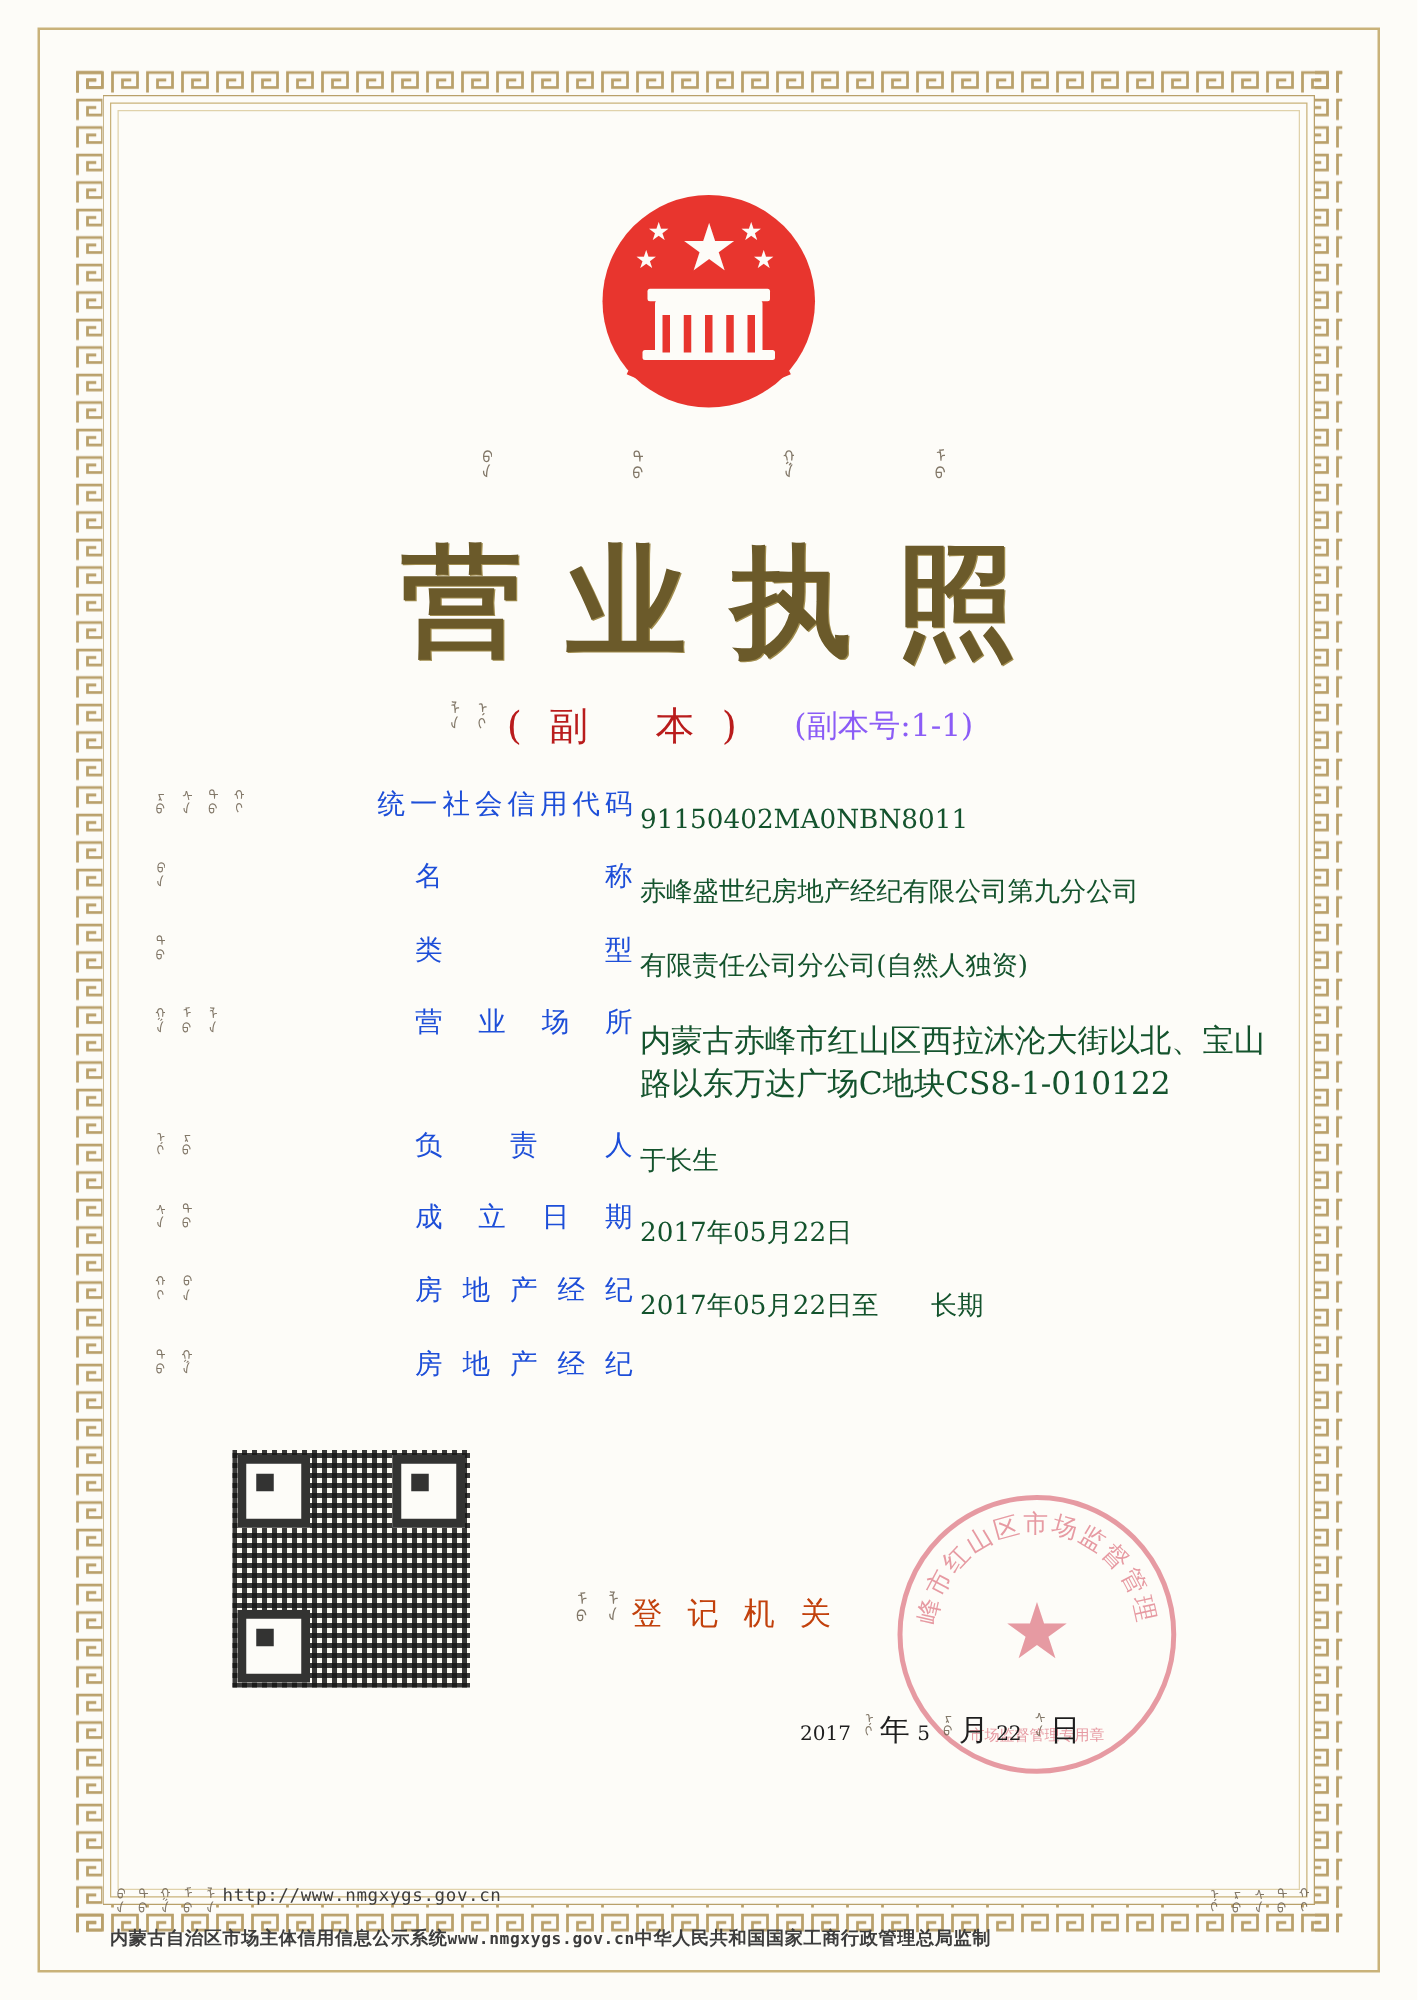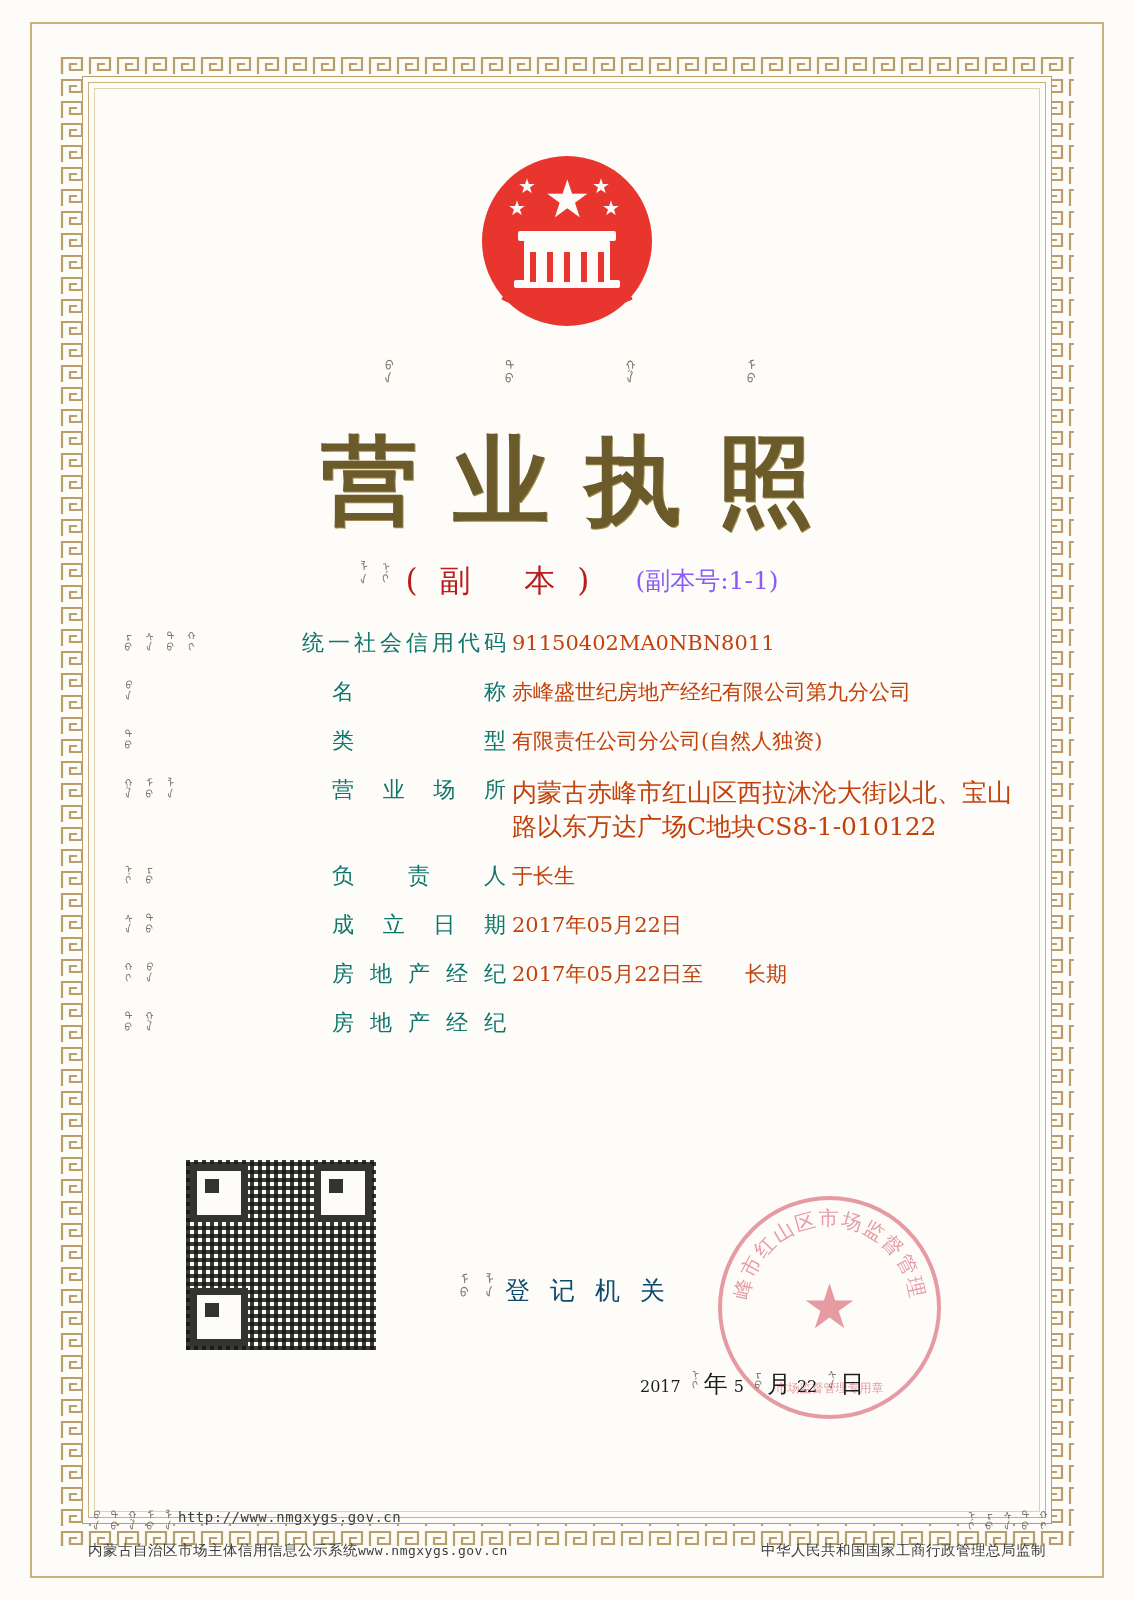--- a/index.html
+++ b/index.html
@@ -202,34 +202,35 @@
     display: flex;
     gap: 10px;
     justify-content: flex-start;
     padding-top: 2px;
   }
   .row .mongcell .mong { height: 30px; }
   .row .label {
     width: 180px;
     font-family: Liberation Mono, monospace;
     font-size: 22px;
-    color: #0f766e;
+    color: #1d4ed8;
     letter-spacing: 2px;
     text-align: justify;
     text-align-last: justify;
     padding-right: 4px;
     box-sizing: border-box;
   }
   .row .value {
     flex: 1;
     font-family: "DejaVu Serif", serif;
     font-size: 21px;
-    color: #c2410c;
+    color: #14532d;
     line-height: 1.35;
     padding-top: 1px;
+    margin-top: 12px;
   }
   .row.code .label { width: 210px; }
   .row.code .mongcell { width: 182px; }
   .row .value.small { font-size: 25px; }
 
   
   .qr {
     position: absolute;
     left: 186px;
     top: 1160px;
@@ -264,21 +265,21 @@
     top: 1272px;
     display: flex;
     align-items: flex-start;
     gap: 12px;
   }
   .registry .mong { height: 36px; font-size: 13px; }
   .registry .txt {
     font-family: "DejaVu Serif", serif;
     font-size: 25px;
     letter-spacing: 6px;
-    color: #0c4a6e;
+    color: #c2410c;
     padding-top: 2px;
   }
 
   
   .seal {
     position: absolute;
     left: 718px;
     top: 1196px;
     width: 215px;
     height: 215px;
@@ -339,22 +340,23 @@
     gap: 7px;
   }
   .footer-top .mongline .mong { height: 26px; font-size: 11px; }
   .footer-url {
     font-family: "DejaVu Sans Mono", monospace;
     font-size: 14px;
     letter-spacing: .5px;
   }
   .footer-bottom {
     display: flex;
-    justify-content: space-between;
+    justify-content: flex-start;
     font-size: 14.5px;
+    font-weight: bold;
   }
   .footer-bottom .left {
     letter-spacing: .5px;
   }
   .footer-bottom .left .u {
     font-family: "DejaVu Sans Mono", monospace;
     font-size: 13px;
   }
   .footer-bottom .right { letter-spacing: .5px; }
 </style>

